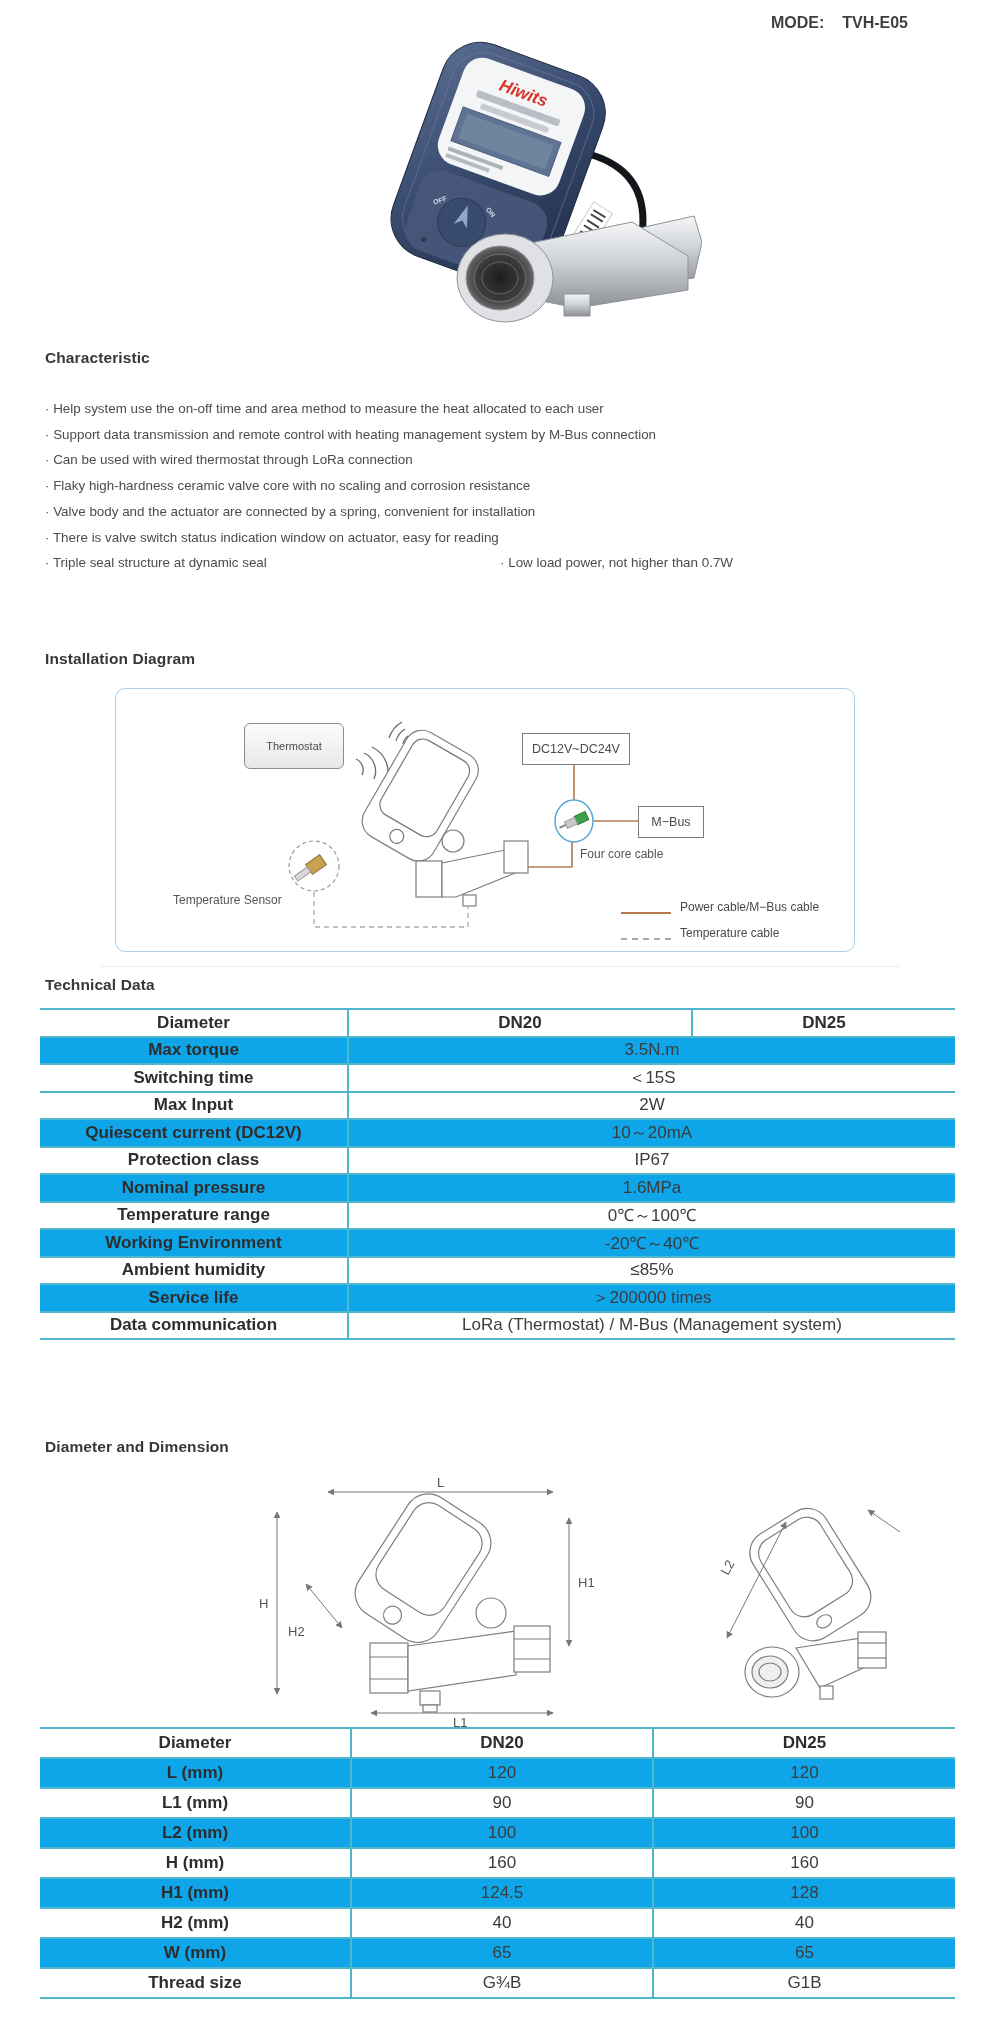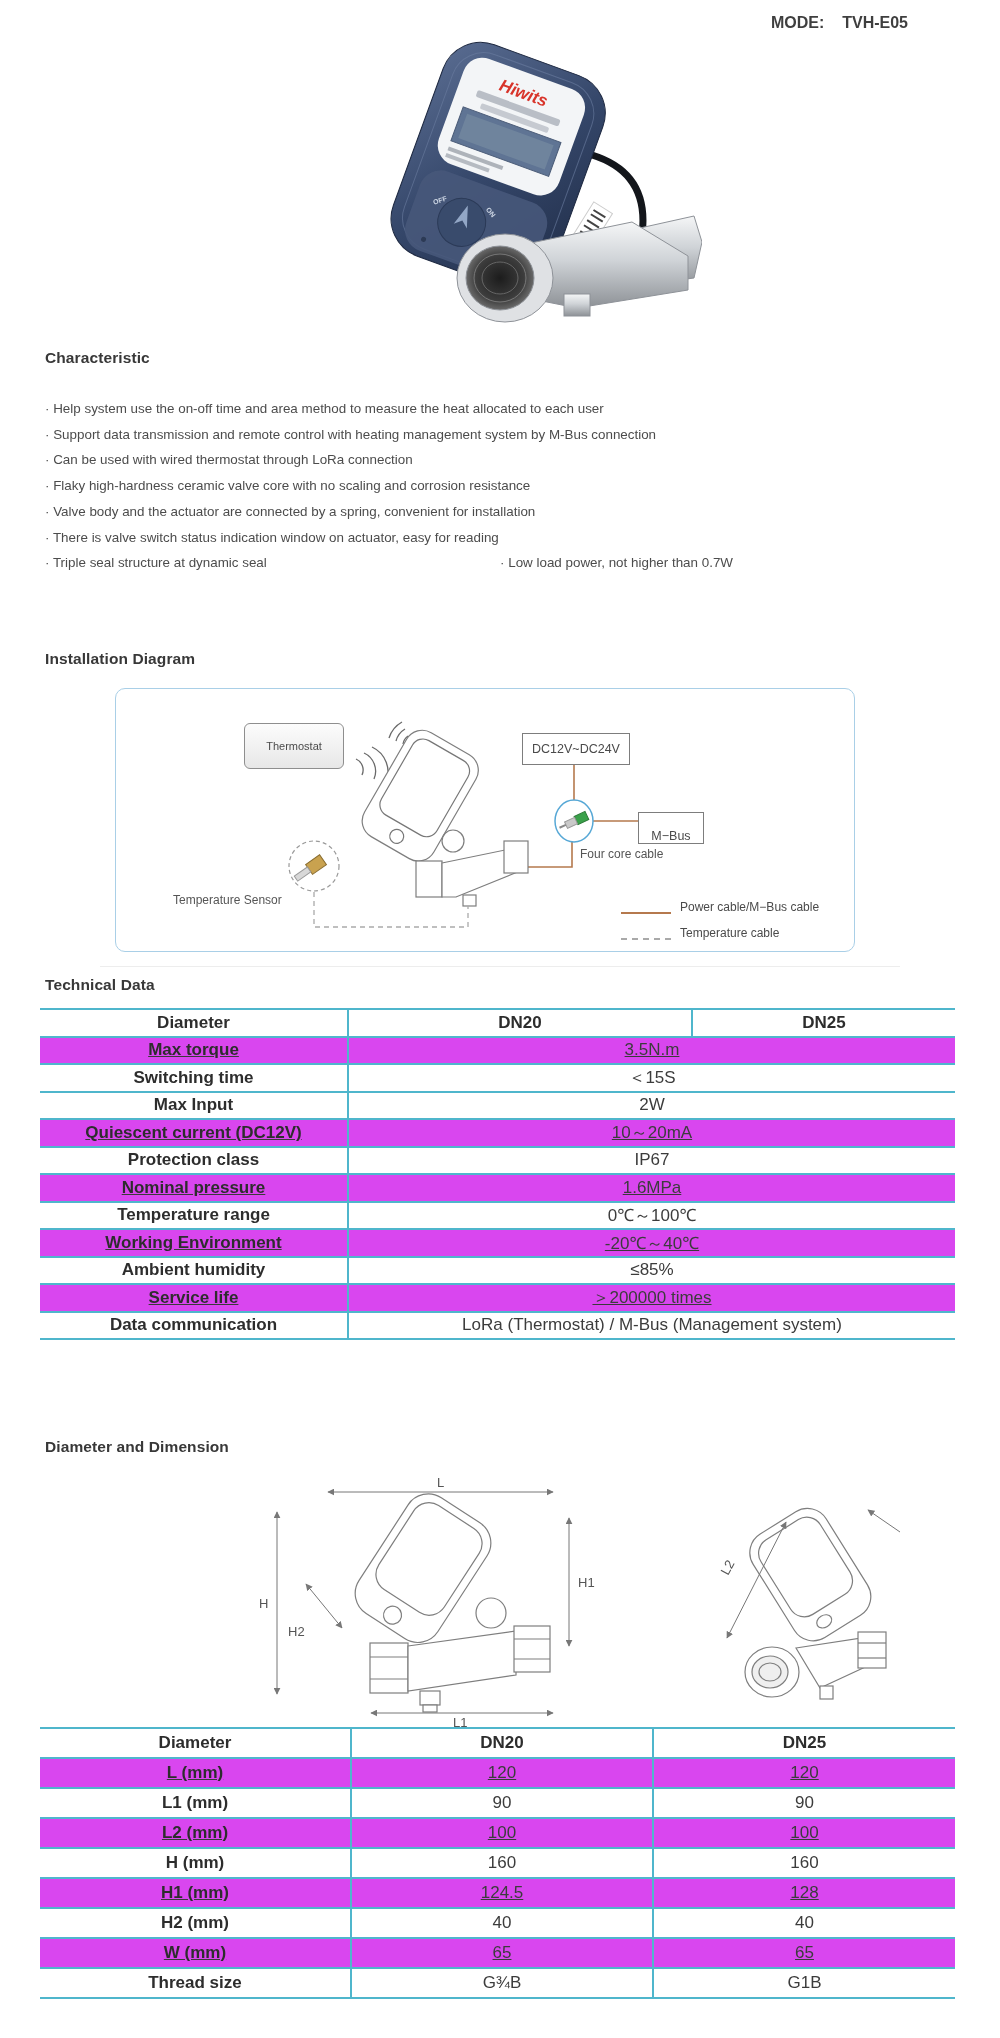--- a/index.html
+++ b/index.html
@@ -24,38 +24,38 @@
   .b-left{display:inline-block;width:455px;}
   
   #diagram{position:absolute;left:115px;top:688px;width:738px;height:262px;
            border:1.2px solid #a9cfe7;border-radius:10px;}
   #diagram svg{position:absolute;left:0;top:0;}
   .dbox{position:absolute;display:flex;align-items:center;justify-content:center;
         font-size:12.5px;color:#4a4a4a;background:#fff;}
   #thermo-box{left:128px;top:34px;width:98px;height:44px;border:1.5px solid #8e8e8e;border-radius:6px;
         background:linear-gradient(#fcfcfc,#e7e7e7);font-size:11px;}
   #dc-box{left:406px;top:44px;width:106px;height:30px;border:1.3px solid #7d7d7d;}
-  #mbus-box{left:522px;top:123px;width:64px;height:30px;border:1.3px solid #7d7d7d;align-items:flex-end;}
+  #mbus-box{left:522px;top:117px;width:64px;height:30px;border:1.3px solid #7d7d7d;}
   .dlabel{position:absolute;font-size:12px;color:#555;white-space:nowrap;}
   #fourcore-label{left:464px;top:158px;}
   #tempsensor-label{left:57px;top:204px;}
   .legend{position:absolute;left:505px;top:199px;}
   .legend-row{display:flex;align-items:flex-end;height:26px;}
   .leg-line{width:50px;margin-right:9px;border-top:2px solid #b5794d;}
   .leg-line.dashed{border-top:2px dashed #a9a9a9;}
   .legend-row span{font-size:12px;color:#4a4a4a;}
   .sep{position:absolute;left:100px;top:966px;width:800px;height:1px;background:#ededed;}
   
   .spec{position:absolute;left:40px;width:915px;border-collapse:collapse;table-layout:fixed;
         border-bottom:2px solid #4fb6cc;}
   .spec th,.spec td{border-top:2px solid #4fb6cc;font-size:17px;text-align:center;
         vertical-align:middle;padding:0;color:#3c3c3c;font-weight:400;overflow:hidden;}
   .spec th{font-weight:700;color:#2d2d2d;}
   .spec .vl{border-left:2px solid #4fb6cc;}
-  .spec tr.blue{background:#d946ef;text-decoration:underline;}
+  .spec tr.blue{background:#0ea5e9;}
   #t1{top:1008px;}
   #t1 th,#t1 td{height:25.5px;}
   #t2{top:1727px;}
   #t2 th,#t2 td{height:28px;}
   
   #dims{position:absolute;left:120px;top:1476px;width:780px;height:252px;}
   .art{fill:#fff;stroke:#7e7e7e;stroke-width:1.2;}
   .dim{stroke:#777;stroke-width:1;fill:none;}
   .dimtxt{font-size:13px;fill:#555;}
 </style>

